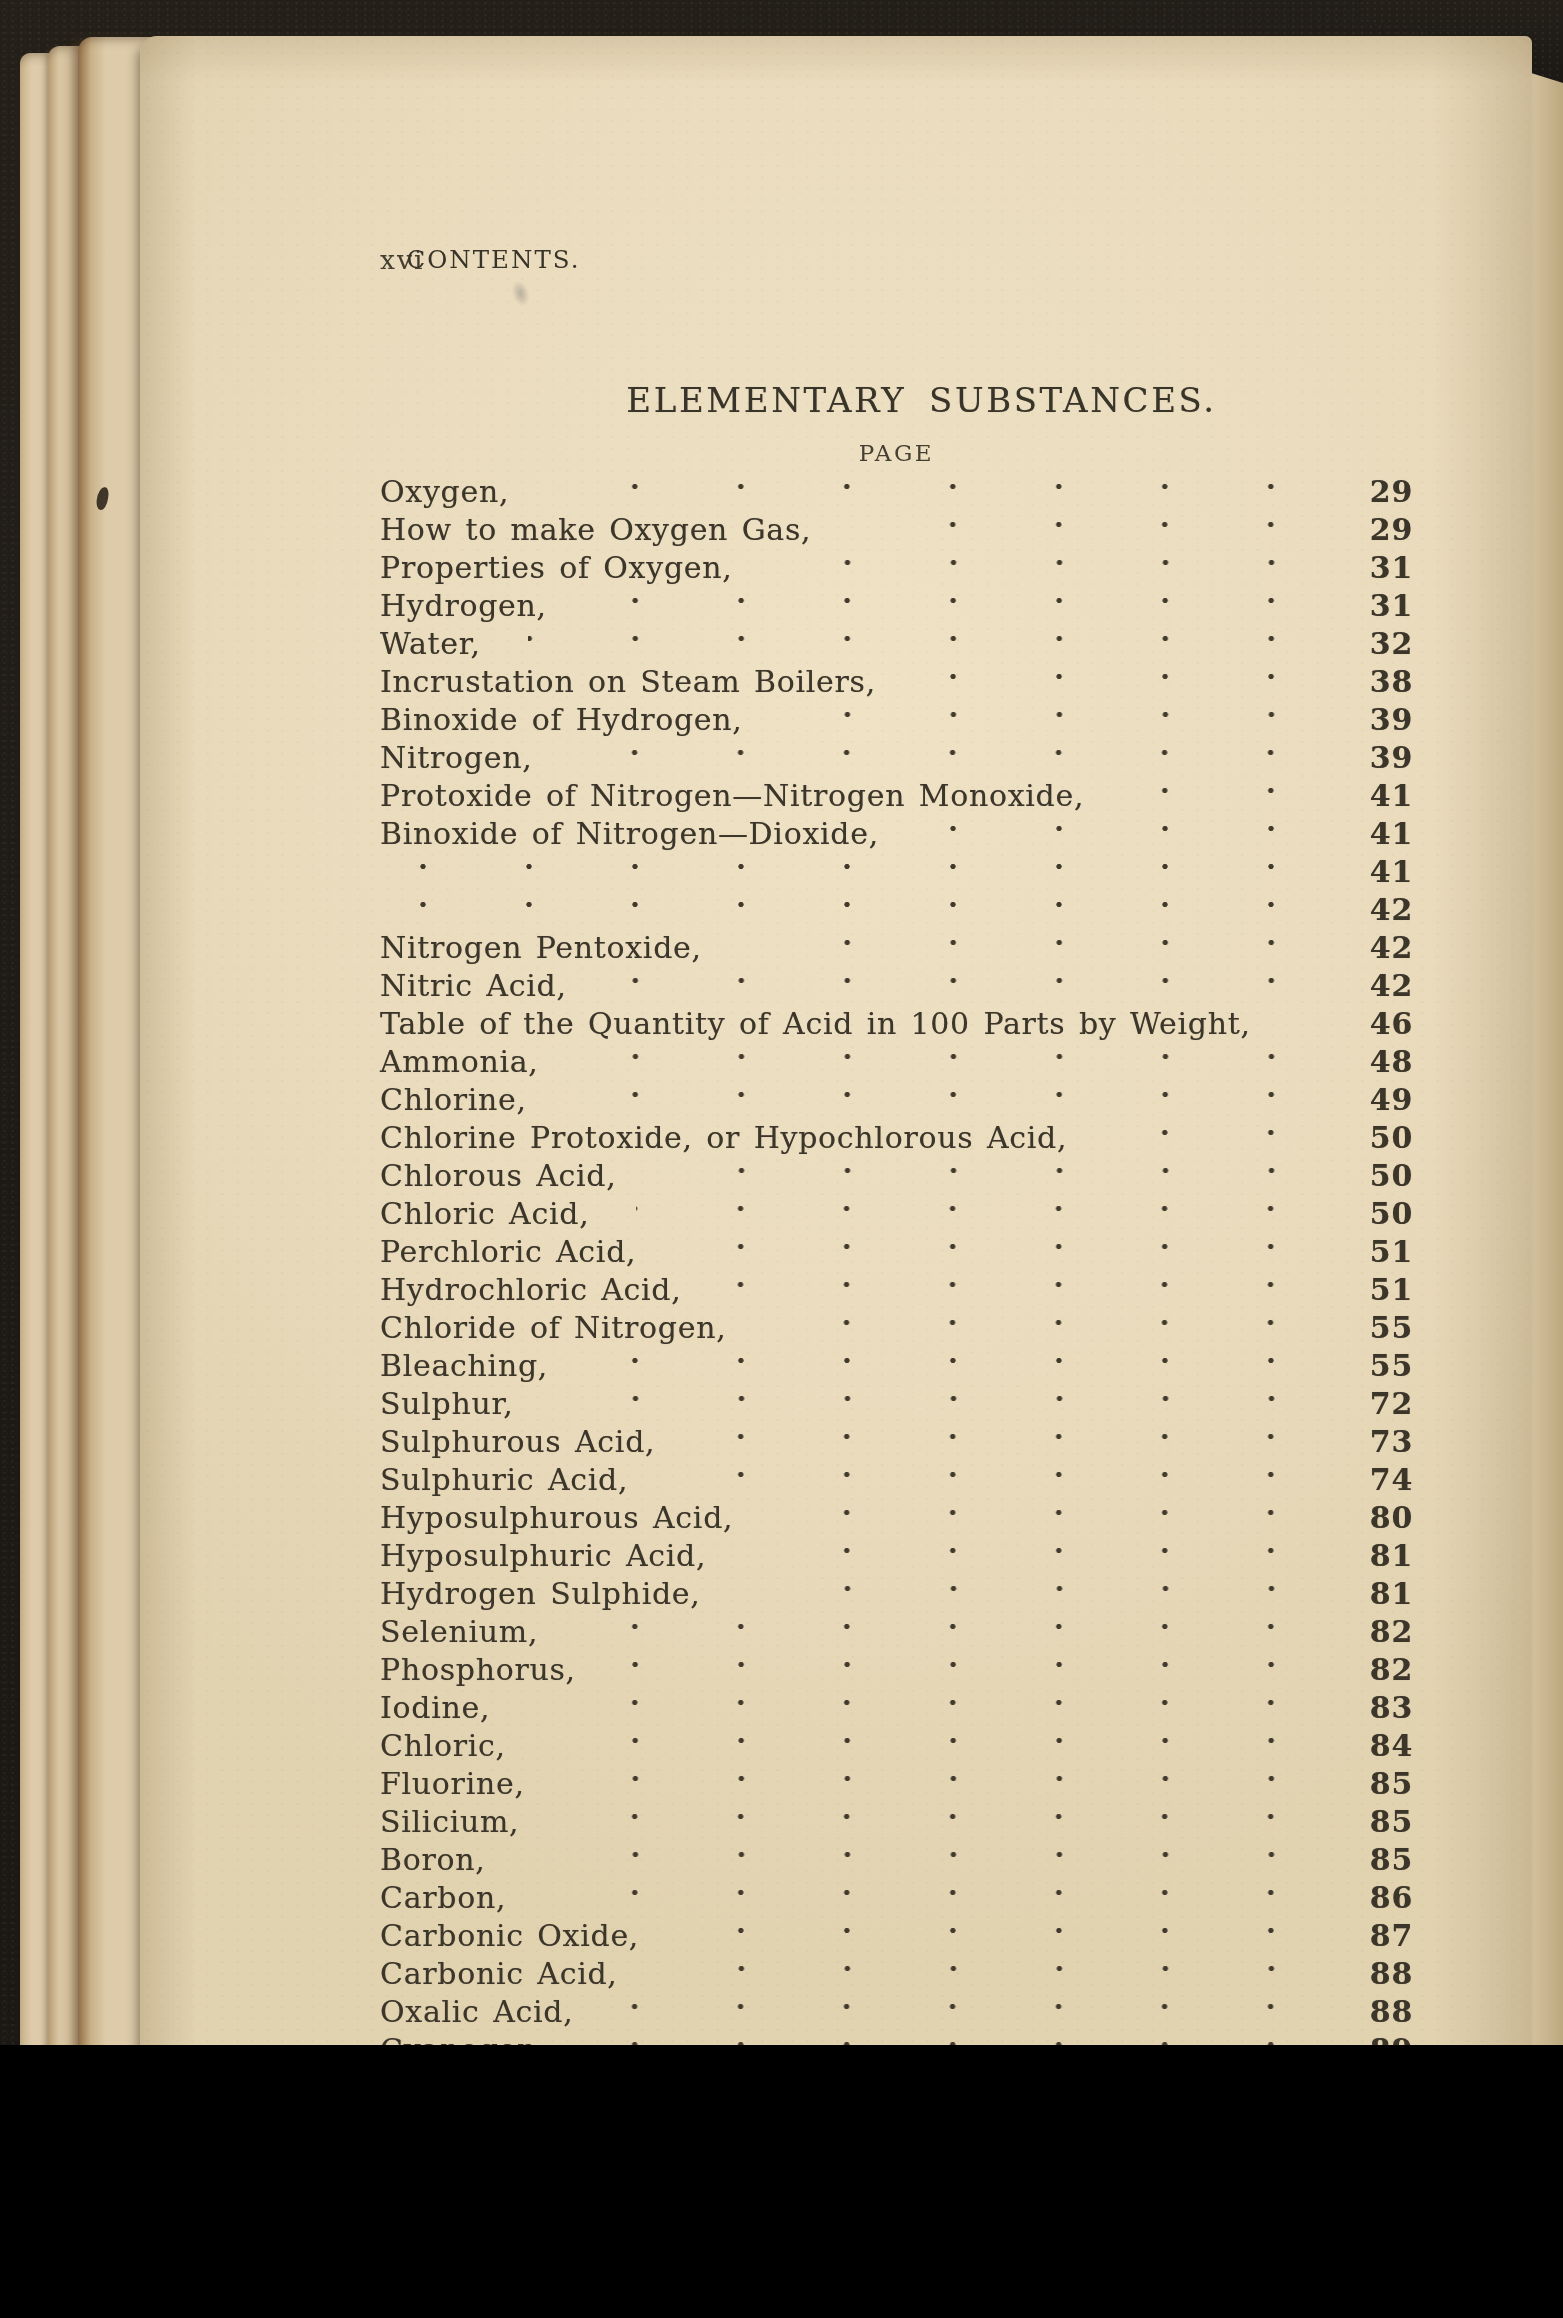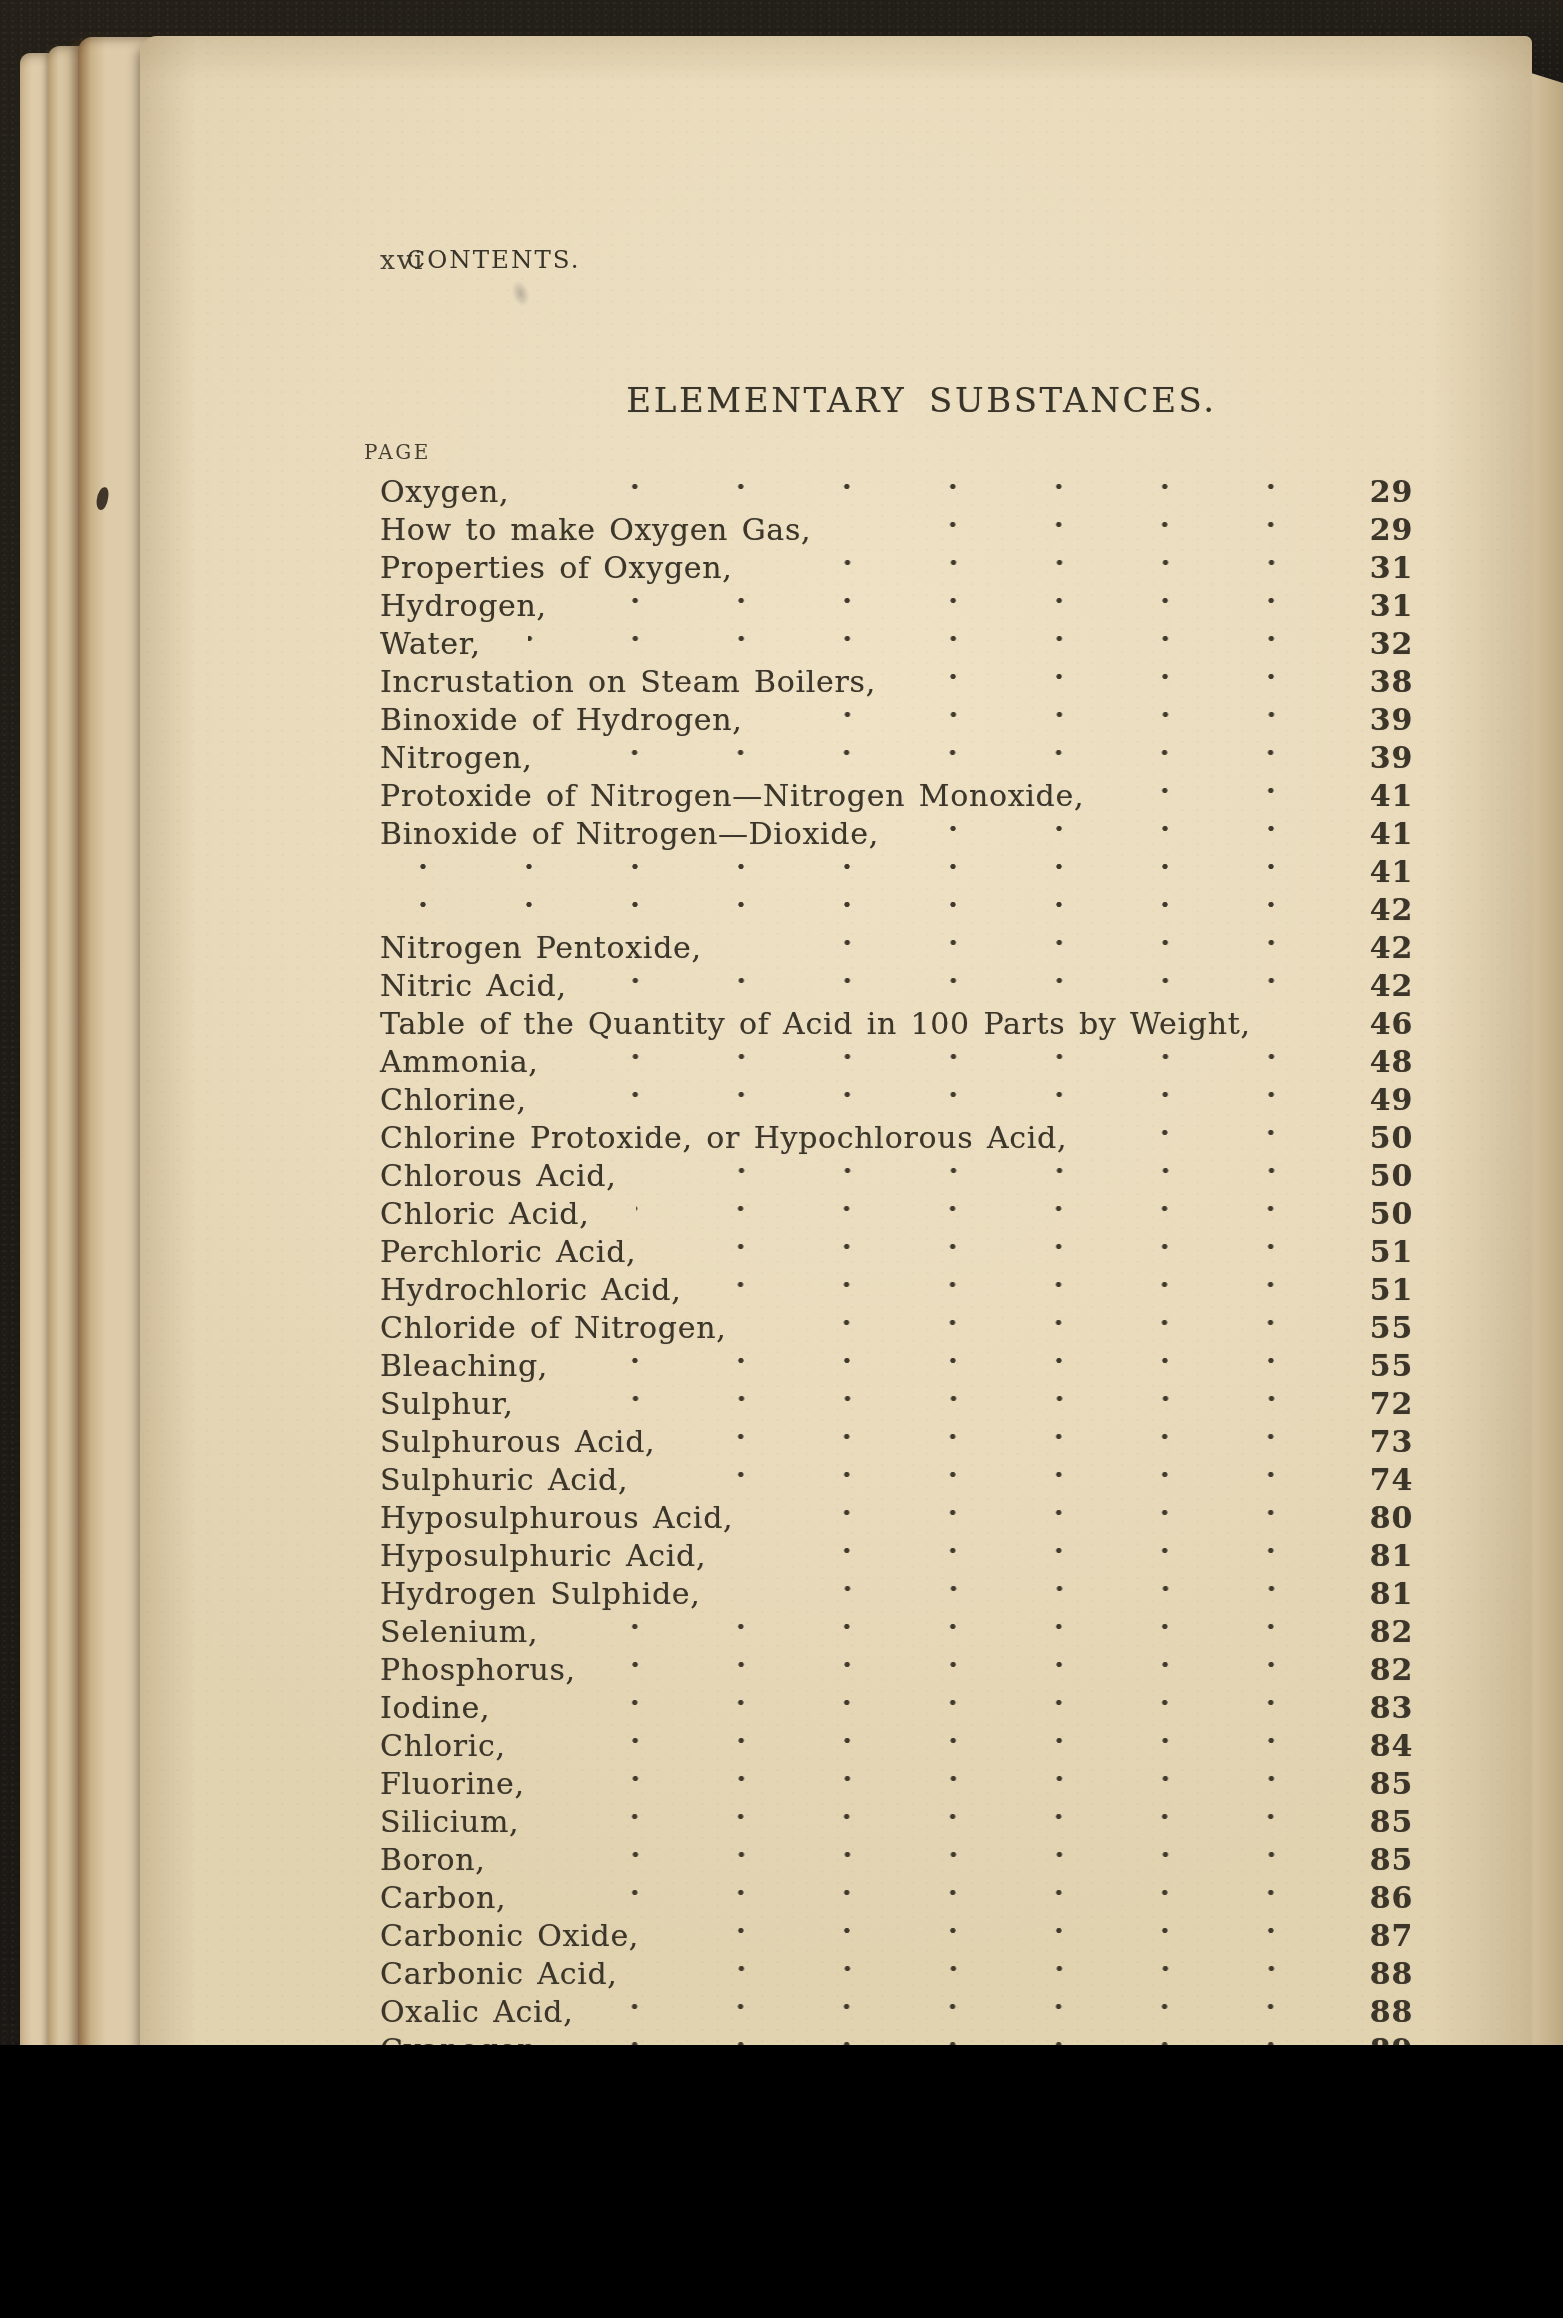--- a/index.html
+++ b/index.html
@@ -104,22 +104,22 @@
   .running-head{
     position:absolute;left:0;width:100%;top:5.3px;
     font-size:24.5px;letter-spacing:2px;transform:translateX(26.5px);color:#39342a;
   }
   .section-title{
     position:absolute;left:240px;top:344px;width:1033px;text-align:center;
     font-size:34px;letter-spacing:2.6px;word-spacing:9.3px;transform:translateX(25px);
     color:#39342a;text-shadow:0 0 0.7px rgba(58,50,38,.45);
   }
   .page-col-label{
-    position:absolute;left:224px;top:404px;width:1033px;text-align:left;
-    font-size:20px;letter-spacing:2.6px;color:#453f32;
+    position:absolute;left:240px;top:404px;width:1033px;text-align:center;
+    font-size:23px;letter-spacing:2.6px;color:#453f32;
   }
   .toc-list{
     position:absolute;left:240px;top:428px;width:1033px;
   }
   .toc-row{
     display:flex;height:38px;align-items:baseline;gap:19px;
   }
   .toc-label{
     white-space:nowrap;font-size:30px;line-height:38px;
     letter-spacing:0.7px;word-spacing:3.3px;

